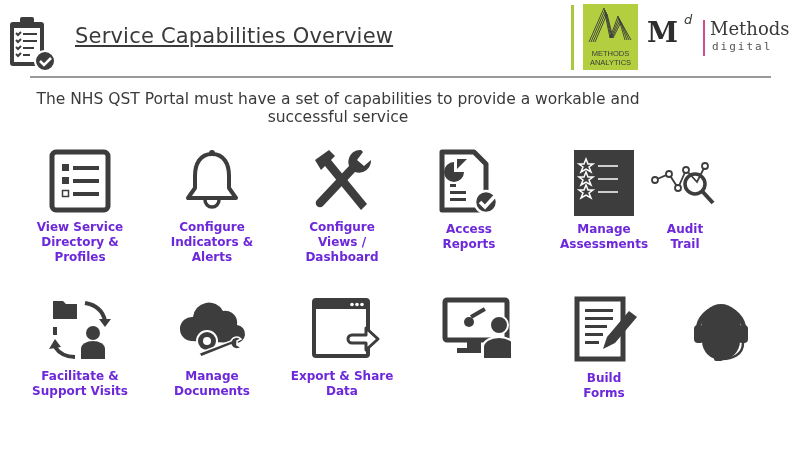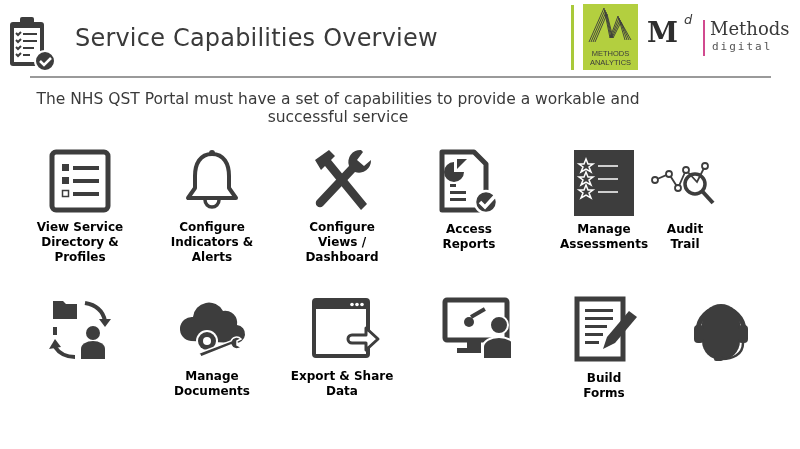--- a/index.html
+++ b/index.html
@@ -1,31 +1,31 @@
 <!DOCTYPE html>
 <html><head>
   <meta charset="utf-8">
   <style>
     html, body { margin: 0; padding: 0; }
     body { width: 800px; height: 449px; background: #ffffff; position: relative; overflow: hidden; font-family: "DejaVu Sans", sans-serif; color: #3a3a3a; }
     .header-icon { position: absolute; left: 8px; top: 14px; width: 50px; height: 58px; }
-    .title { position: absolute; left: 75px; top: 24px; font-size: 24px; color: #3a3a3a; letter-spacing: 0.2px; font-family: "DejaVu Sans", sans-serif; }
+    .title { position: absolute; left: 75px; top: 24px; font-size: 21px; color: #3a3a3a; letter-spacing: 0.2px; font-family: "DejaVu Sans", sans-serif; text-decoration: underline; }
     .rule { position: absolute; left: 30px; top: 76px; width: 741px; height: 2px; background: #9a9a9a; }
     .green-bar { position: absolute; left: 571px; top: 5px; width: 3px; height: 65px; background: #a9c93a; }
     .ma-logo { position: absolute; left: 583px; top: 4px; width: 55px; height: 66px; background: #b3cf3f; }
     .ma-text { position: absolute; left: 0; width: 55px; text-align: center; font-family: "Liberation Sans", sans-serif; font-size: 7.5px; color: #3b3b3b; line-height: 8px; }
     .md-big { position: absolute; left: 647px; top: 16px; font-family: "DejaVu Serif", serif; font-weight: bold; font-size: 28px; color: #2e2e2e; }
     .md-sup { position: absolute; left: 684px; top: 12px; font-family: "DejaVu Sans", sans-serif; font-style: italic; font-size: 13px; color: #3a3a3a; }
     .md-divider { position: absolute; left: 703px; top: 20px; width: 2px; height: 36px; background: #d14a8f; }
     .md-methods { position: absolute; left: 710px; top: 18px; font-family: "DejaVu Serif", serif; font-size: 18px; color: #3a3a3a; }
     .md-digital { position: absolute; left: 712px; top: 40px; font-family: "DejaVu Sans Mono", monospace; font-size: 11px; letter-spacing: 2px; color: #555; }
     .subtitle { position: absolute; left: 0; width: 676px; top: 90px; text-align: center; font-size: 15.5px; color: #3a3a3a; }
     .cap { position: absolute; width: 130px; text-align: center; }
     .cap svg { display: block; margin: 0 auto; }
-    .cap-label { font-weight: bold; color: #000000; font-size: 12px; line-height: 15px; margin-top: 6px; white-space: pre-line; }
+    .cap-label { font-weight: bold; color: #6d28d9; font-size: 12px; line-height: 15px; margin-top: 6px; white-space: pre-line; }
   </style>
 </head>
 <body>
 
 <div class="header-icon">
   <svg width="50" height="58" viewBox="0 0 50 58">
     <rect x="2" y="8" width="34" height="44" rx="3" fill="#3d3d3d"></rect>
     <rect x="12" y="3" width="14" height="9" rx="2" fill="#3d3d3d"></rect>
     <rect x="6" y="14" width="26" height="34" fill="#fff"></rect>
     <g stroke="#3d3d3d" stroke-width="2" fill="none">
@@ -156,20 +156,22 @@
   <svg width="70" height="68" viewBox="0 0 70 68">
     <path d="M8 6 L18 6 L21 9 L32 9 L32 24 L8 24 Z" fill="#3d3d3d"></path>
     <path d="M40 8 C52 10 58 16 60 26" fill="none" stroke="#3d3d3d" stroke-width="4"></path>
     <polygon points="54,24 66,24 60,32" fill="#3d3d3d"></polygon>
     <path d="M10 32 L10 40" stroke="#3d3d3d" stroke-width="4"></path>
     <path d="M30 62 C20 62 14 58 10 52" fill="none" stroke="#3d3d3d" stroke-width="4"></path>
     <polygon points="4,54 16,52 10,44" fill="#3d3d3d"></polygon>
     <circle cx="48" cy="38" r="7" fill="#3d3d3d"></circle>
     <path d="M36 64 L36 54 a12 8 0 0 1 24 0 L60 64 Z" fill="#3d3d3d"></path>
   </svg>
+  <div class="cap-label">Facilitate &amp;
+Support Visits</div>
 </div>
 
 <div class="cap" style="left:147px; top:295px;">
   <svg width="70" height="68" viewBox="0 0 70 68">
     <path d="M14 46 a12 12 0 0 1 2 -24 a16 16 0 0 1 30 -6 a12 12 0 0 1 14 14 a9 9 0 0 1 -2 18 Z" fill="#3d3d3d"></path>
     <circle cx="30" cy="46" r="11" fill="#fff"></circle>
     <circle cx="30" cy="46" r="9" fill="#3d3d3d"></circle>
     <circle cx="30" cy="46" r="4" fill="#fff"></circle>
     <path d="M22 58 L54 46 a6 6 0 0 1 10 -2 l-4 2 l0 4 l4 2 a6 6 0 0 1 -10 -2 L24 62 Z" fill="#3d3d3d" stroke="#fff" stroke-width="1.5"></path>
   </svg>

